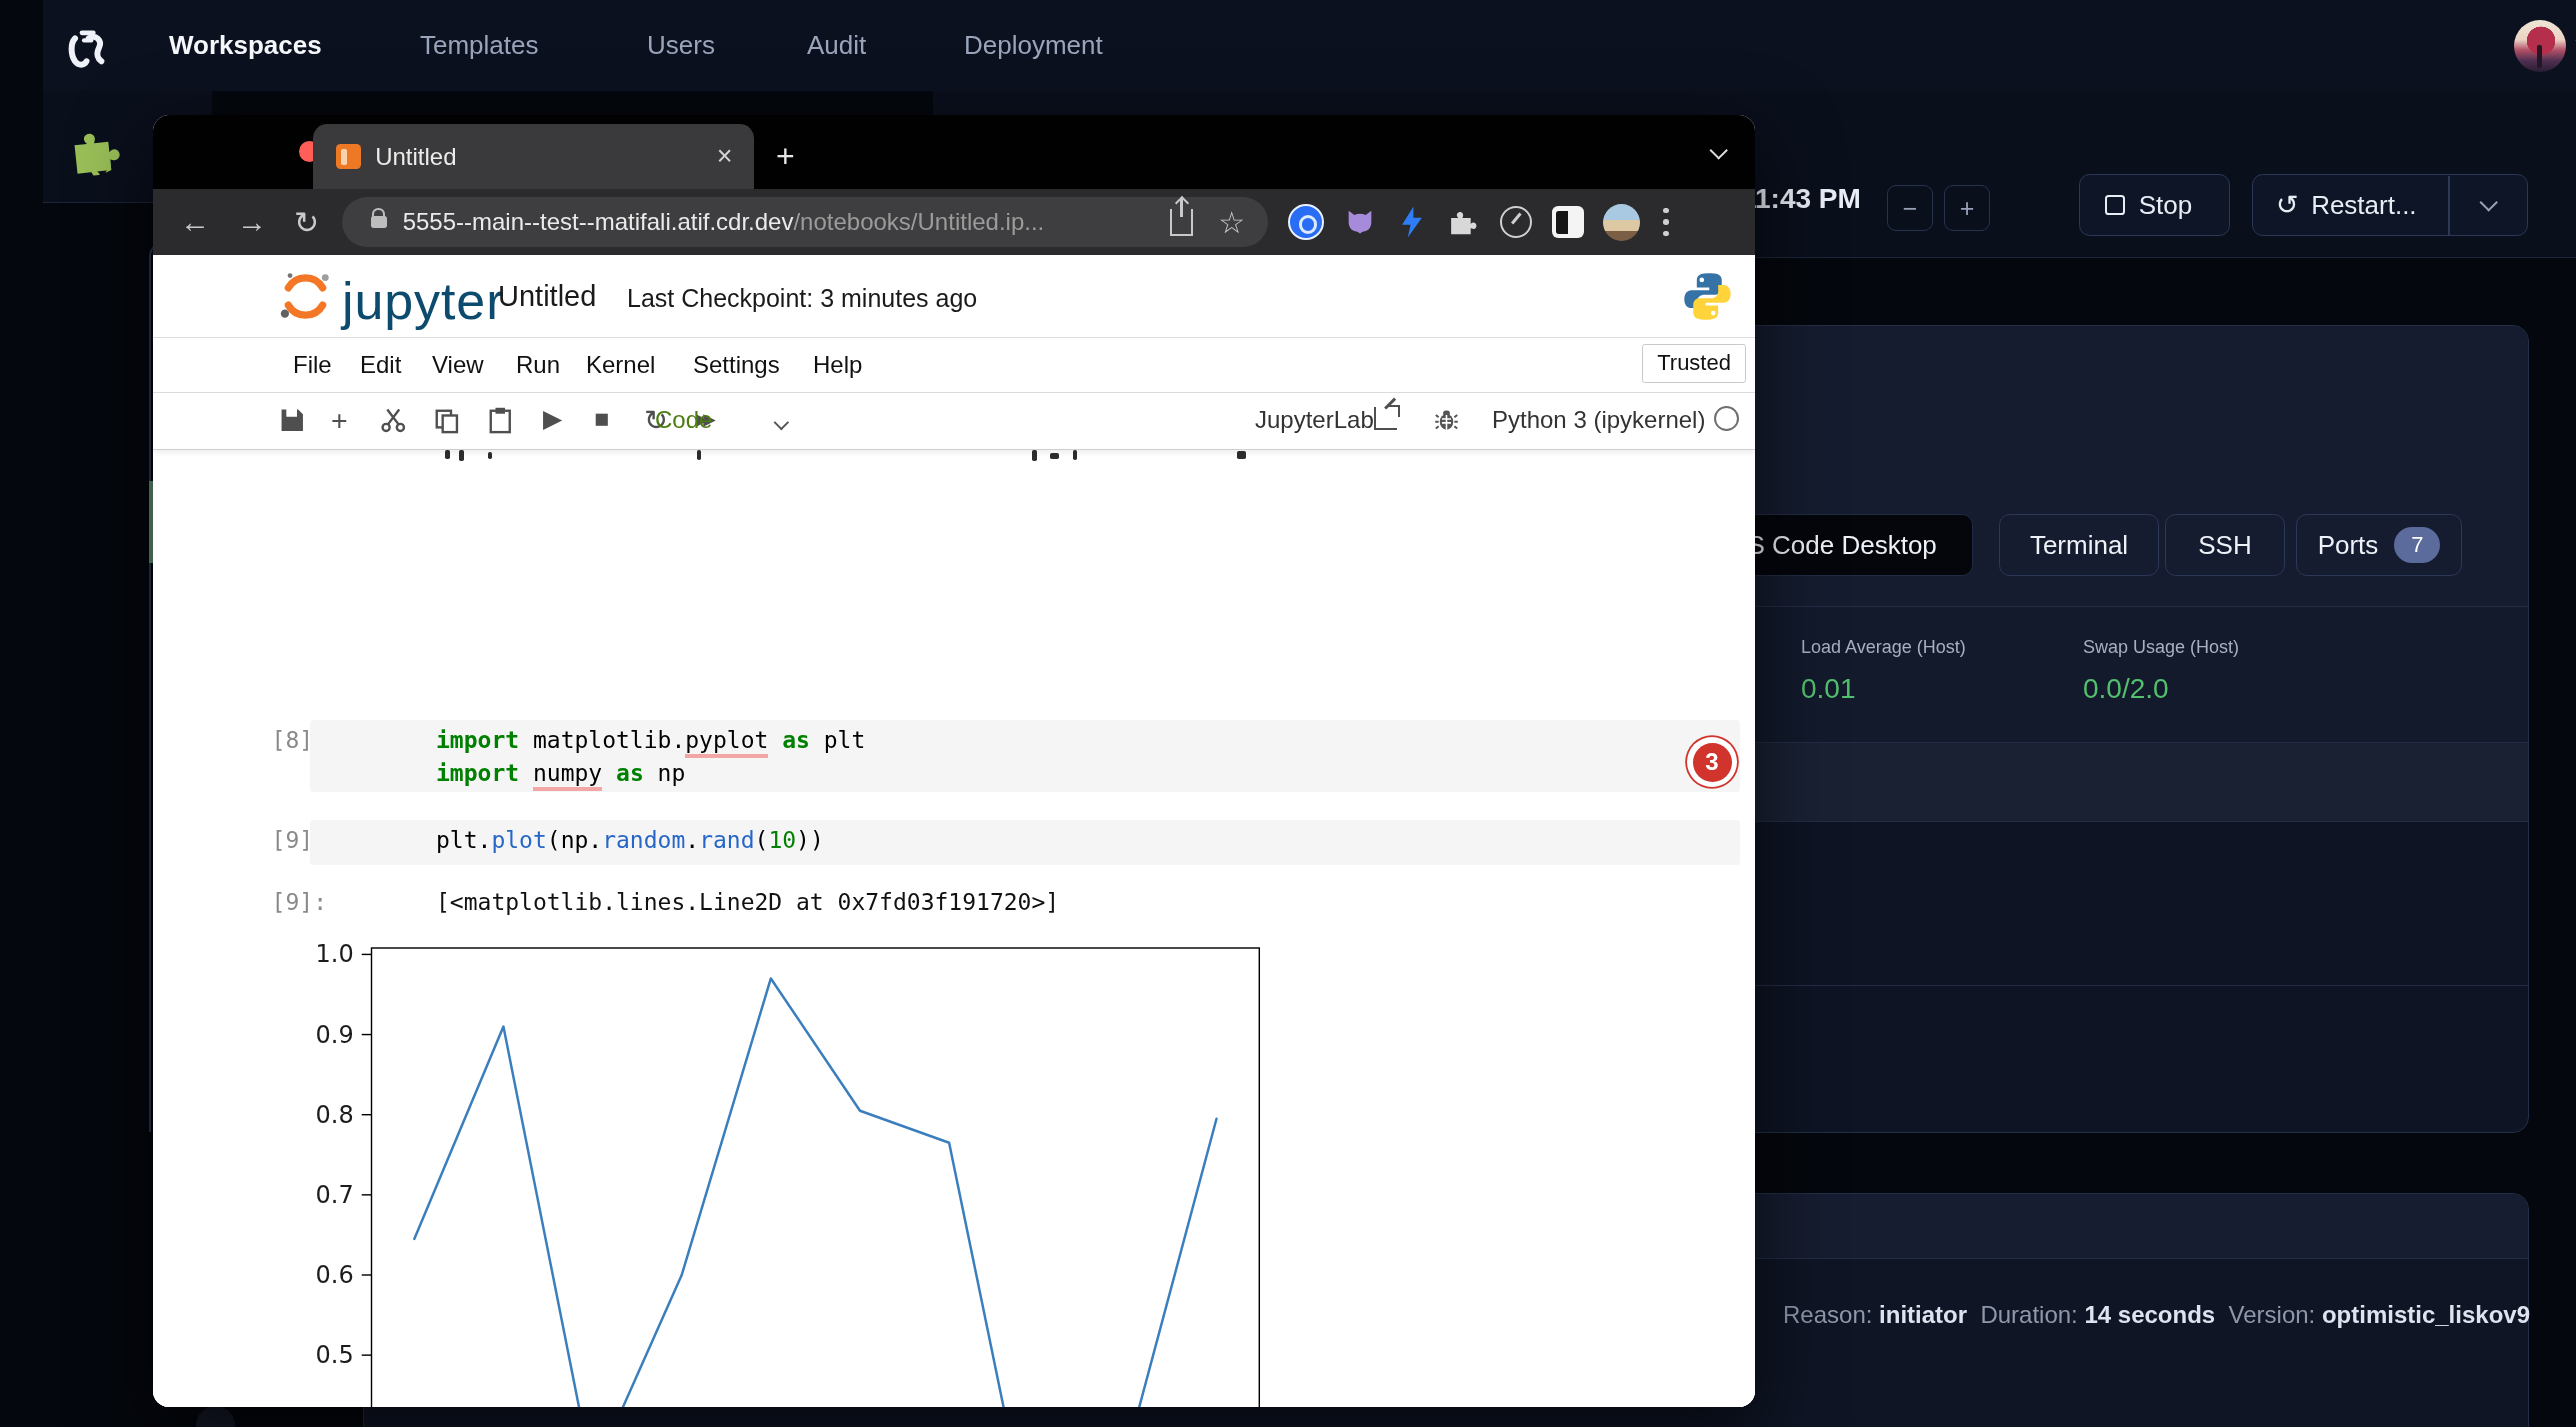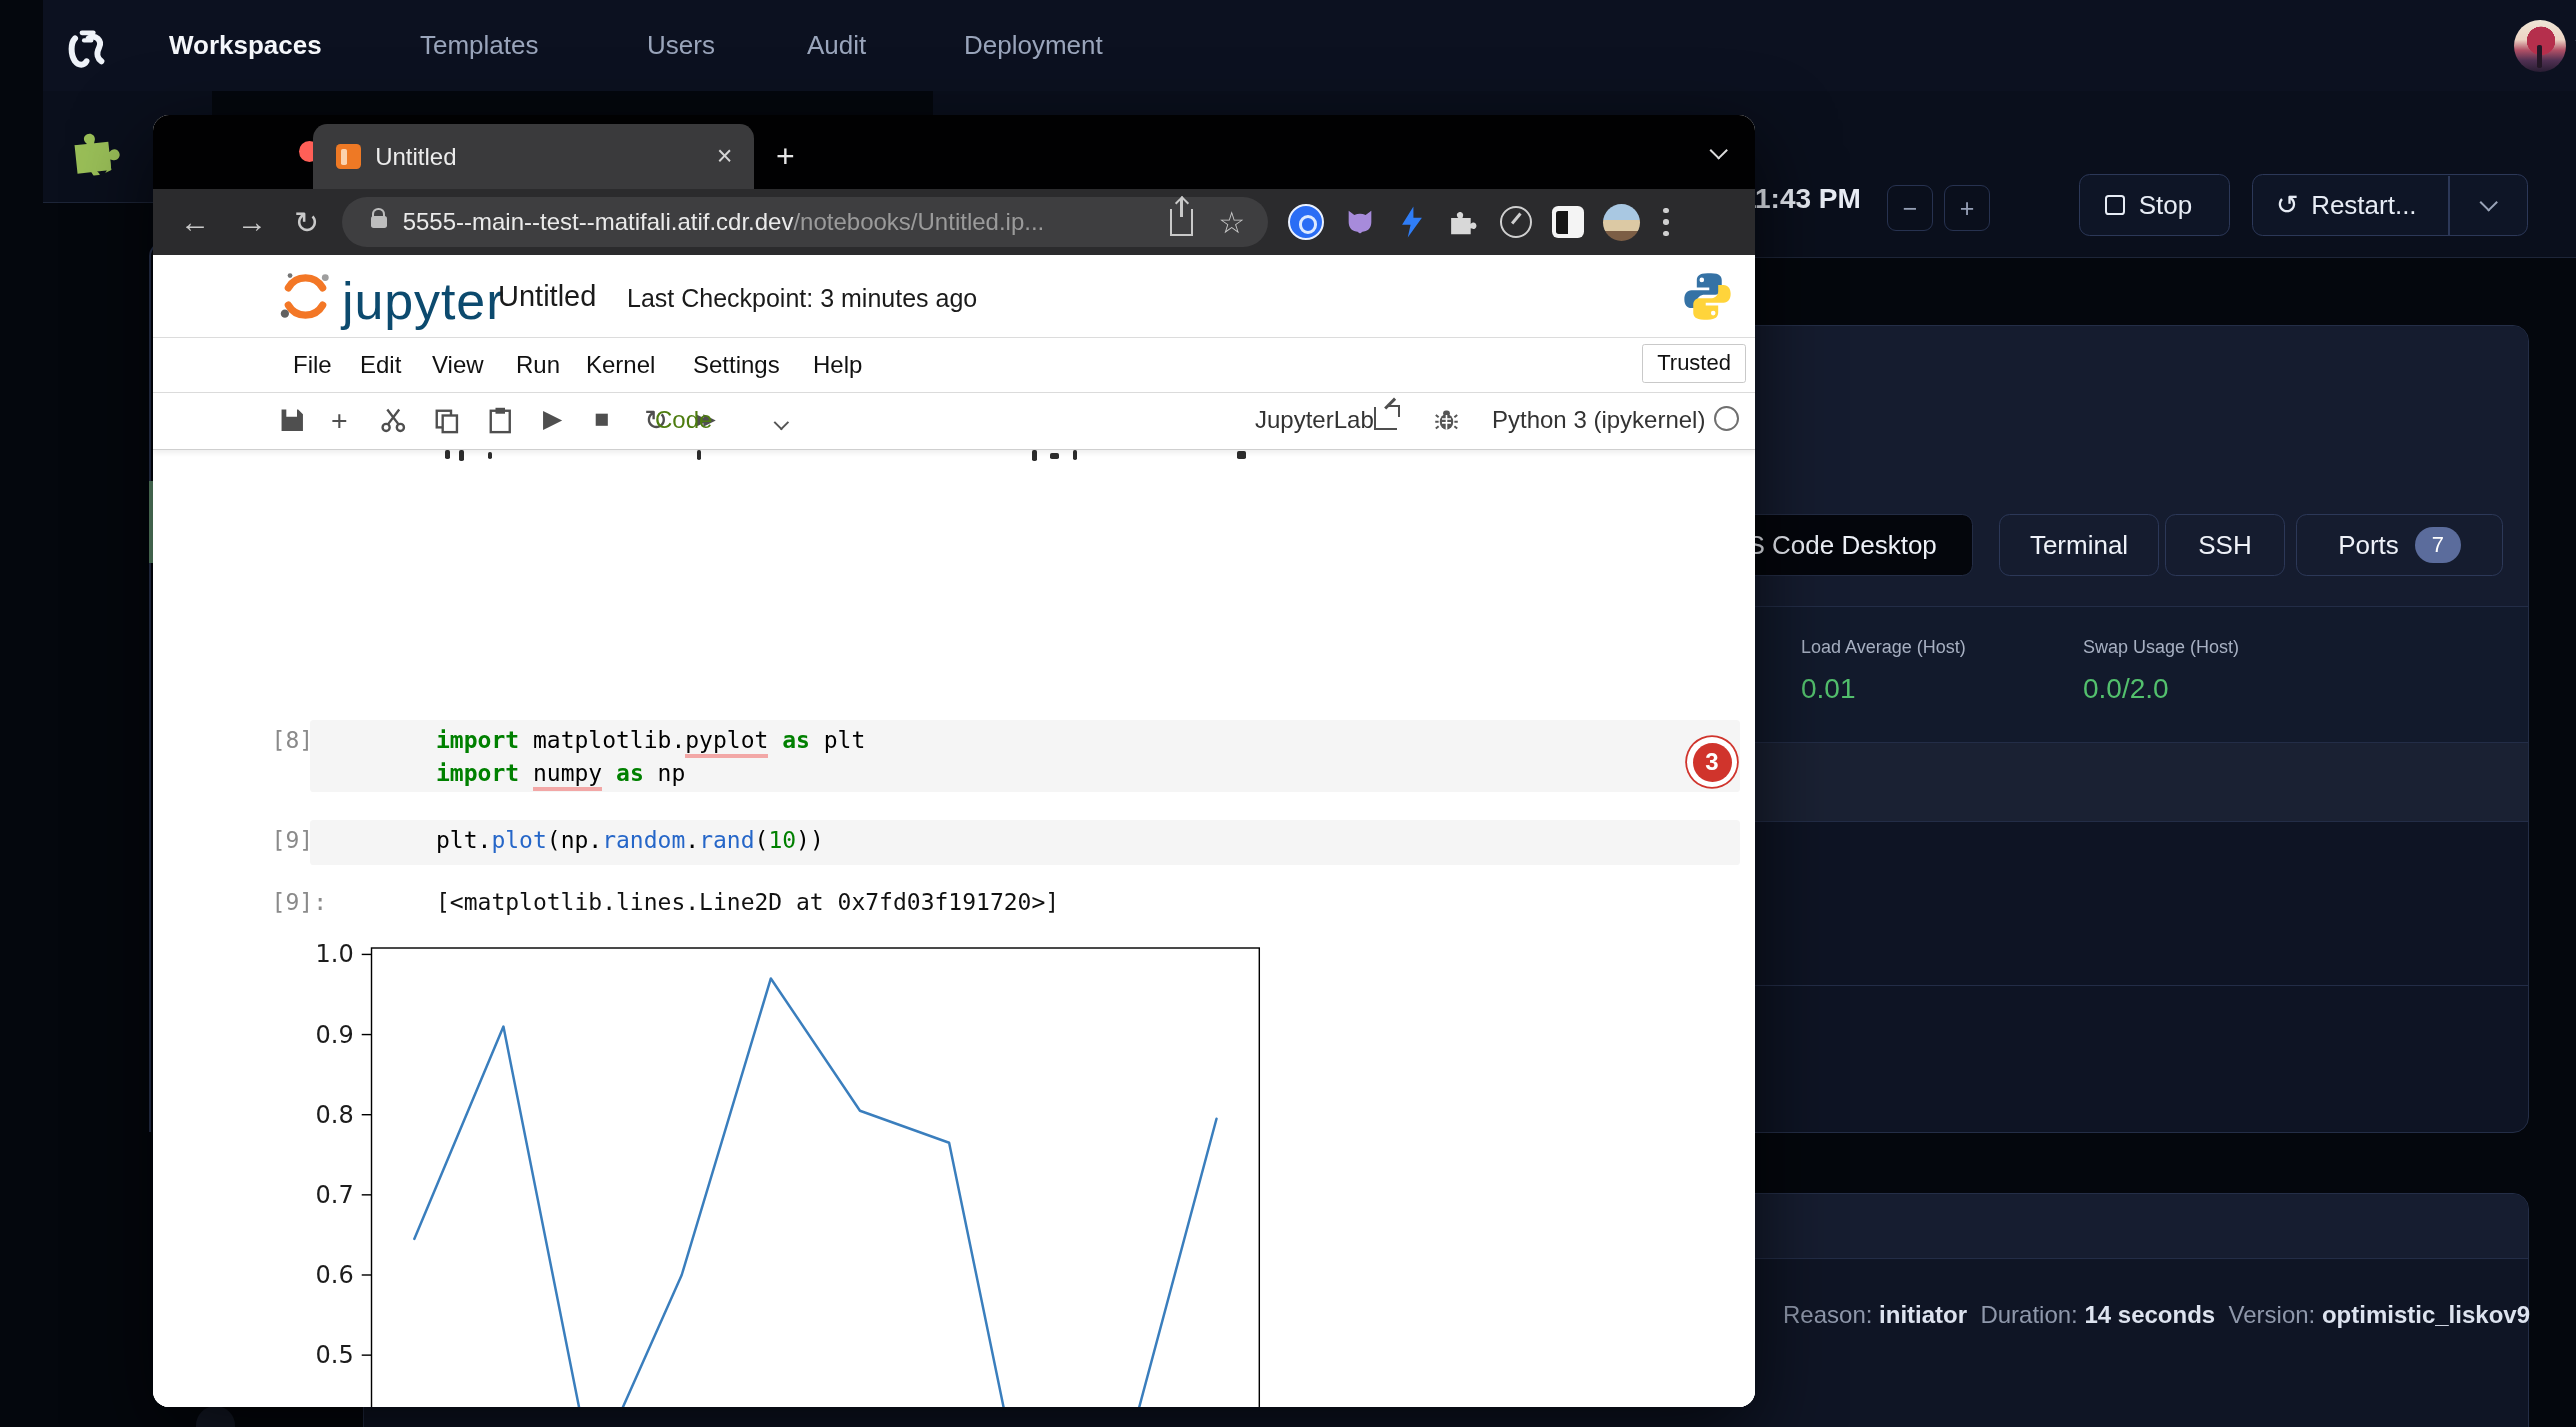--- a/index.html
+++ b/index.html
@@ -214,21 +214,21 @@
 
   <div id="big-panel" class="abs">
     <div class="abs bp-sec-a"></div>
     <div class="abs bp-sec-b"></div>
     <div class="abs bp-sec-c"></div>
     <div class="abs bp-sec-d"></div>
   </div>
   <div id="app-vscode" class="abs app-btn" style="left:1651px; width:279px">VS Code Desktop</div>
   <div class="abs app-btn" style="left:1956px; width:160px">Terminal</div>
   <div class="abs app-btn" style="left:2122px; width:120px">SSH</div>
-  <div class="abs app-btn" style="left:2253px; width:207px">
+  <div class="abs app-btn" style="left:2253px; width:166px">
     <span>Ports</span>
     <span id="ports-badge">7</span>
   </div>
   <span class="abs stat-label" style="left:1758px">Load Average (Host)</span>
   <span class="abs stat-value" style="left:1758px">0.01</span>
   <span class="abs stat-label" style="left:2040px">Swap Usage (Host)</span>
   <span class="abs stat-value" style="left:2040px">0.0/2.0</span>
 
   <div id="bottom-panel" class="abs">
     <div id="bottom-panel-head" class="abs"></div>

